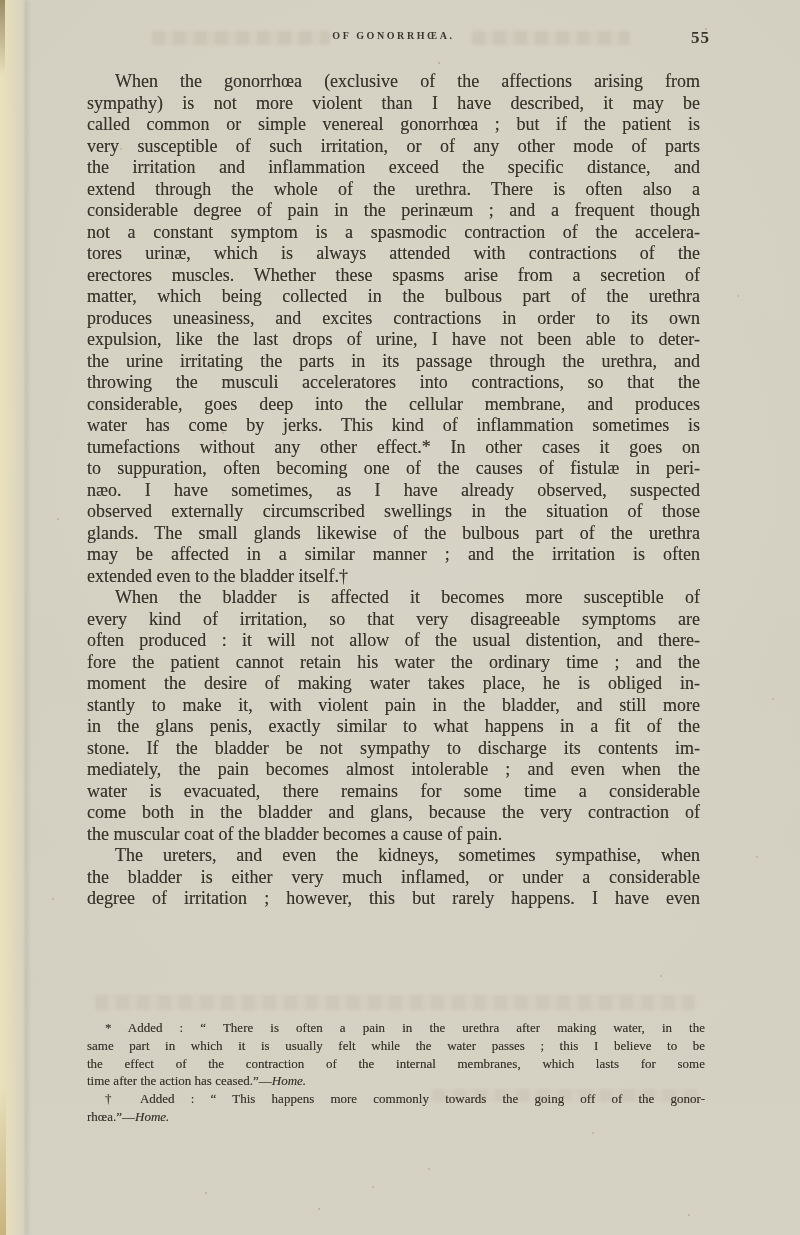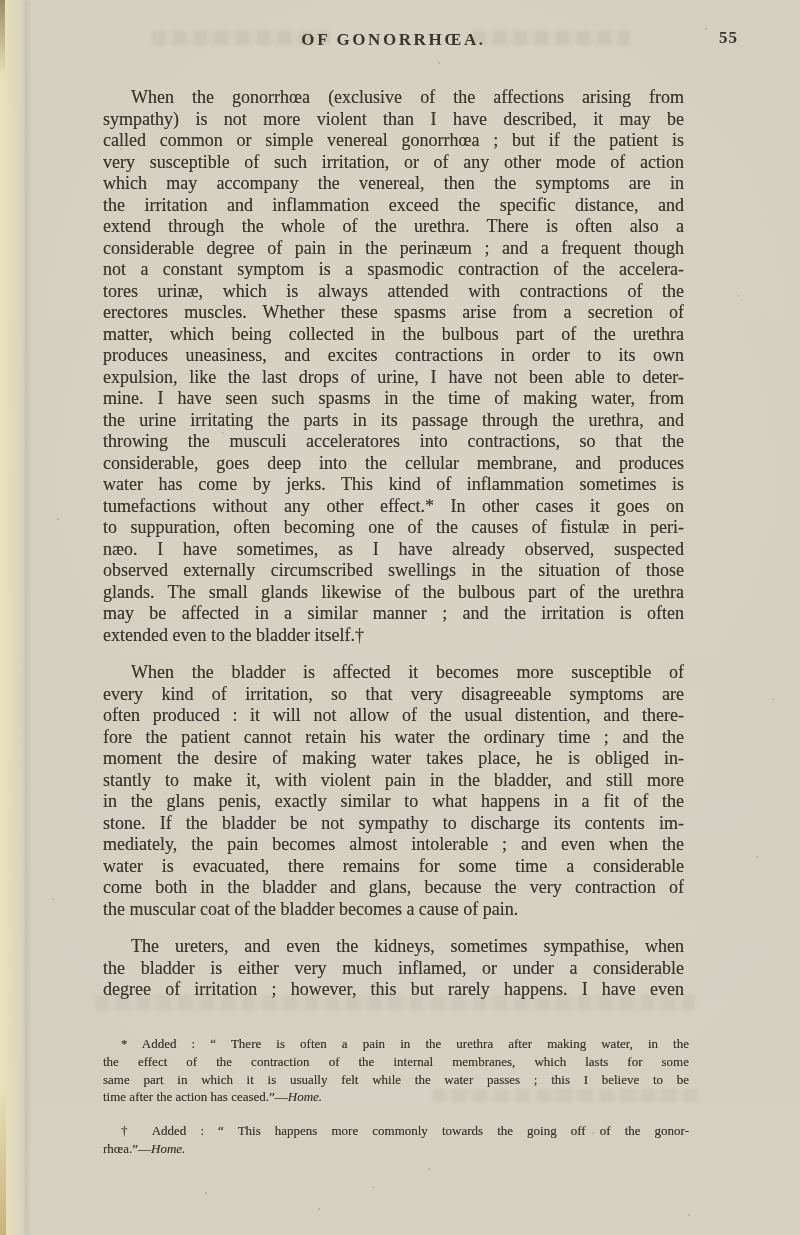--- a/index.html
+++ b/index.html
@@ -17,28 +17,28 @@
   .left-edge{position:absolute;left:0;top:0;width:26px;height:100%;
     background:linear-gradient(90deg,#eae1bd 0%,#e4dcba 35%,rgba(212,208,193,0) 100%);}
   .crease{position:absolute;left:25px;top:0;width:5px;height:100%;
     background:linear-gradient(90deg,rgba(135,120,85,0.22),rgba(135,120,85,0));filter:blur(1px);}
   .edge-dark-top{position:absolute;left:0;top:0;width:5px;height:75px;
     background:linear-gradient(180deg,rgba(115,95,55,0.65),rgba(115,95,55,0));}
   .edge-dark-bottom{position:absolute;left:0;bottom:0;width:6px;height:150px;
     background:linear-gradient(0deg,rgba(190,165,105,0.75),rgba(190,165,105,0));}
   
   .header{position:absolute;left:87px;top:30px;width:613px;height:22px;}
-  .running-title{display:block;text-align:center;font-size:17px;font-weight:bold;
+  .running-title{display:block;text-align:center;font-size:10px;font-weight:bold;
     letter-spacing:2.6px;color:#3a362e;}
-  .page-number{position:absolute;left:632px;top:-2px;font-size:17px;font-weight:bold;
+  .page-number{position:absolute;left:604px;top:-2px;font-size:17px;font-weight:bold;
     letter-spacing:1px;color:#3a362e;}
   
   .bodytext{position:absolute;left:87px;top:71px;width:613px;font-size:18px;
     line-height:21.5px;text-shadow:0 0 0.5px rgba(56,52,44,0.55);}
-  .paragraph{margin:16px;}
+  .paragraph{margin:0;}
   .line{text-align:justify;text-align-last:justify;white-space:normal;}
   .line.endline{text-align-last:left;}
   .bodytext .line.indent{text-indent:28px;}
   
   .footnotes{position:absolute;left:87px;top:1019px;width:618px;font-size:13px;
     line-height:17.8px;text-shadow:0 0 0.4px rgba(56,52,44,0.5);}
   .footnotes .line.indent{text-indent:18px;}
   .footnotes i{font-style:italic;}
   
   .ghost{position:absolute;filter:blur(1.8px);opacity:.6;
@@ -87,32 +87,30 @@
   <div class="header">
     <span class="running-title">OF GONORRHŒA.</span>
     <span class="page-number">55</span>
   </div>
 
   <div class="bodytext">
     <div class="paragraph">
         <div class="line indent">When the gonorrhœa (exclusive of the affections arising from</div>
         <div class="line">sympathy) is not more violent than I have described, it may be</div>
         <div class="line">called common or simple venereal gonorrhœa ; but if the patient is</div>
-        <div class="line">very susceptible of such irritation, or of any other mode of action</div>
-        <div class="line">which may accompany the venereal, then the symptoms are in</div>
+        <div class="line">very susceptible of such irritation, or of any other mode of parts</div>
         <div class="line">the irritation and inflammation exceed the specific distance, and</div>
         <div class="line">extend through the whole of the urethra. There is often also a</div>
         <div class="line">considerable degree of pain in the perinæum ; and a frequent though</div>
         <div class="line">not a constant symptom is a spasmodic contraction of the accelera-</div>
         <div class="line">tores urinæ, which is always attended with contractions of the</div>
         <div class="line">erectores muscles. Whether these spasms arise from a secretion of</div>
         <div class="line">matter, which being collected in the bulbous part of the urethra</div>
         <div class="line">produces uneasiness, and excites contractions in order to its own</div>
         <div class="line">expulsion, like the last drops of urine, I have not been able to deter-</div>
-        <div class="line">mine. I have seen such spasms in the time of making water, from</div>
         <div class="line">the urine irritating the parts in its passage through the urethra, and</div>
         <div class="line">throwing the musculi acceleratores into contractions, so that the</div>
         <div class="line">considerable, goes deep into the cellular membrane, and produces</div>
         <div class="line">water has come by jerks. This kind of inflammation sometimes is</div>
         <div class="line">tumefactions without any other effect.* In other cases it goes on</div>
         <div class="line">to suppuration, often becoming one of the causes of fistulæ in peri-</div>
         <div class="line">næo. I have sometimes, as I have already observed, suspected</div>
         <div class="line">observed externally circumscribed swellings in the situation of those</div>
         <div class="line">glands. The small glands likewise of the bulbous part of the urethra</div>
         <div class="line">may be affected in a similar manner ; and the irritation is often</div>
@@ -135,22 +133,22 @@
     <div class="paragraph">
         <div class="line indent">The ureters, and even the kidneys, sometimes sympathise, when</div>
         <div class="line">the bladder is either very much inflamed, or under a considerable</div>
         <div class="line">degree of irritation ; however, this but rarely happens. I have even</div>
       </div>
   </div>
 
   <div class="footnotes">
     <div class="paragraph">
         <div class="line indent">* Added : “ There is often a pain in the urethra after making water, in the</div>
+        <div class="line">same part in which it is usually felt while the water passes ; this I believe to be</div>
         <div class="line">the effect of the contraction of the internal membranes, which lasts for some</div>
-        <div class="line">same part in which it is usually felt while the water passes ; this I believe to be</div>
         <div class="line endline">time after the action has ceased.”—<i>Home.</i></div>
       </div>
     <div class="paragraph">
         <div class="line indent">† Added : “ This happens more commonly towards the going off of the gonor-</div>
         <div class="line endline">rhœa.”—<i>Home.</i></div>
       </div>
   </div>
 
 </div>
 

